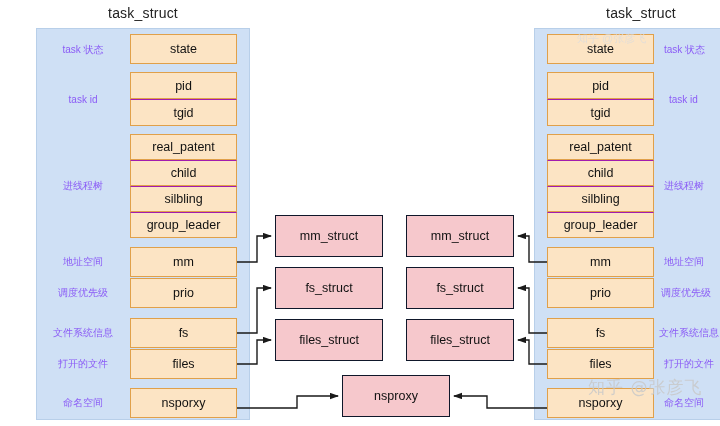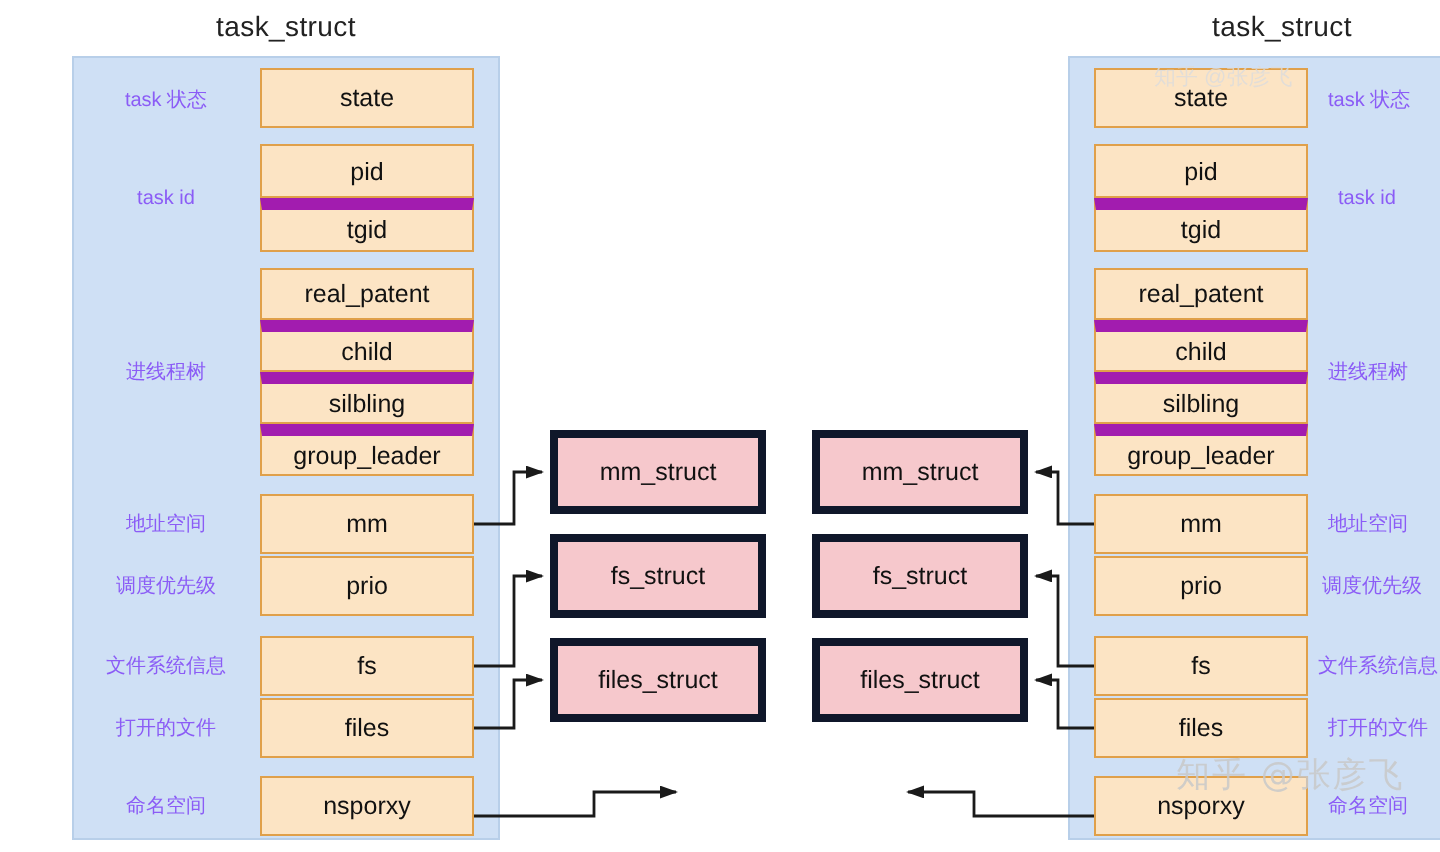--- a/index.html
+++ b/index.html
@@ -22,34 +22,34 @@
     box-sizing:border-box;
   }
 
   
   .fieldgroup{position:absolute;box-sizing:border-box;}
   .fbox{
     box-sizing:border-box;background:#fce4c4;border:1px solid #e0a04a;
     display:flex;align-items:center;justify-content:center;
     font-size:12.5px;color:#111;white-space:nowrap;
   }
-  .fbox + .fbox{border-top:6px solid #a21caf;}
+  .fbox + .fbox{border-top:1px solid #a21caf;}
 
   
   .side-label{
     position:absolute;font-size:10px;color:#8b5cf6;white-space:nowrap;
     display:flex;align-items:center;text-align:right;
   }
   .side-label.l{justify-content:center;}
   .side-label.r{justify-content:flex-start;}
 
   
   .pbox{
     position:absolute;box-sizing:border-box;
-    background:#f6c8cc;border:4px solid #0f172a;
+    background:#f6c8cc;border:1px solid #0f172a;
     display:flex;align-items:center;justify-content:center;
     font-size:12.5px;color:#111;white-space:nowrap;
   }
 
   
   .wires{position:absolute;left:0;top:0;width:720px;height:426px;pointer-events:none;}
 
   
   .watermark{
     position:absolute;font-size:17px;color:#c9c9c9;opacity:.85;
@@ -163,20 +163,21 @@
   <div class="side-label r" style="left:632px;top:387px;width:86px;height:32px;">命名空间</div>
 
   <div class="pbox" style="left:243px;top:215px;width:108px;height:42px;">mm_struct</div>
   <div class="pbox" style="left:243px;top:267px;width:108px;height:42px;">fs_struct</div>
   <div class="pbox" style="left:243px;top:319px;width:108px;height:42px;">files_struct</div>
 
   <div class="pbox" style="left:374px;top:215px;width:108px;height:42px;">mm_struct</div>
   <div class="pbox" style="left:374px;top:267px;width:108px;height:42px;">fs_struct</div>
   <div class="pbox" style="left:374px;top:319px;width:108px;height:42px;">files_struct</div>
 
+  <div class="pbox" style="left:310px;top:375px;width:108px;height:42px;">nsproxy</div>
 
   <svg class="wires" viewBox="0 0 720 426">
     <defs>
       <marker id="ar" markerWidth="9" markerHeight="9" refX="8" refY="3.2" orient="auto" markerUnits="userSpaceOnUse">
         <path d="M0,0 L9,3.2 L0,6.4 z" fill="#1a1a1a"></path>
       </marker>
       <marker id="arl" markerWidth="9" markerHeight="9" refX="8" refY="3.2" orient="auto" markerUnits="userSpaceOnUse">
         <path d="M0,0 L9,3.2 L0,6.4 z" fill="#1a1a1a"></path>
       </marker>
     </defs>

